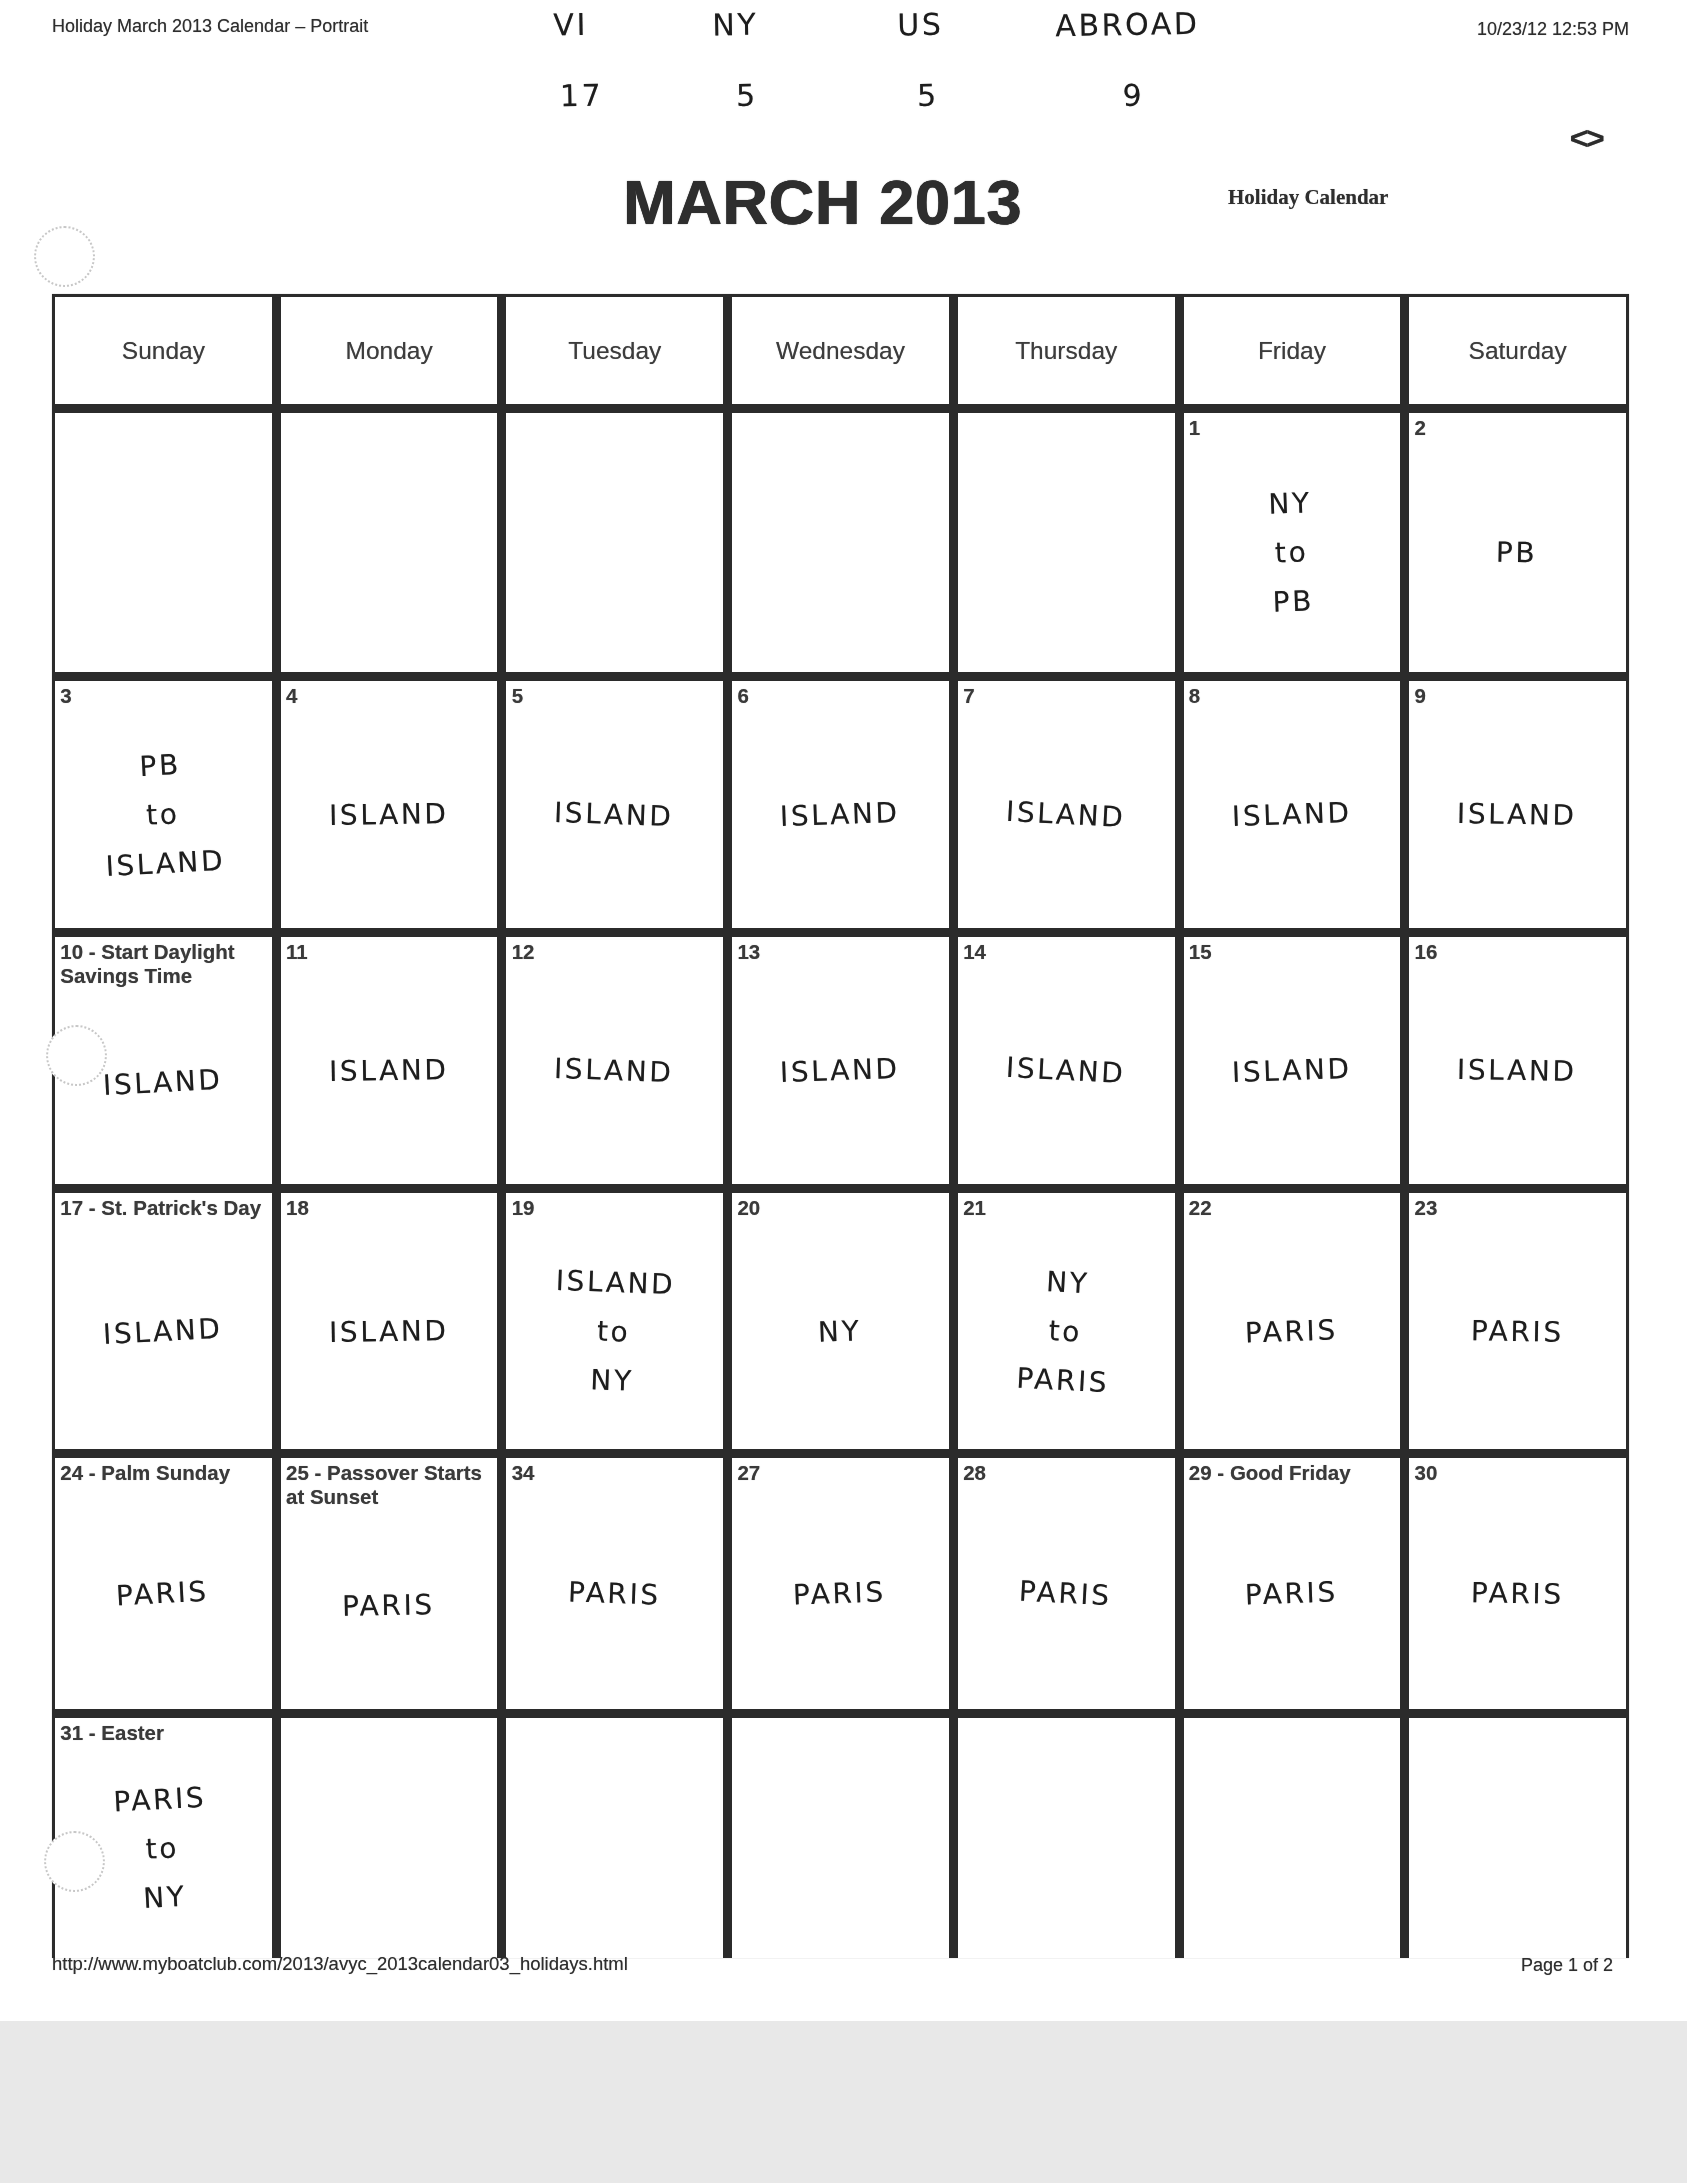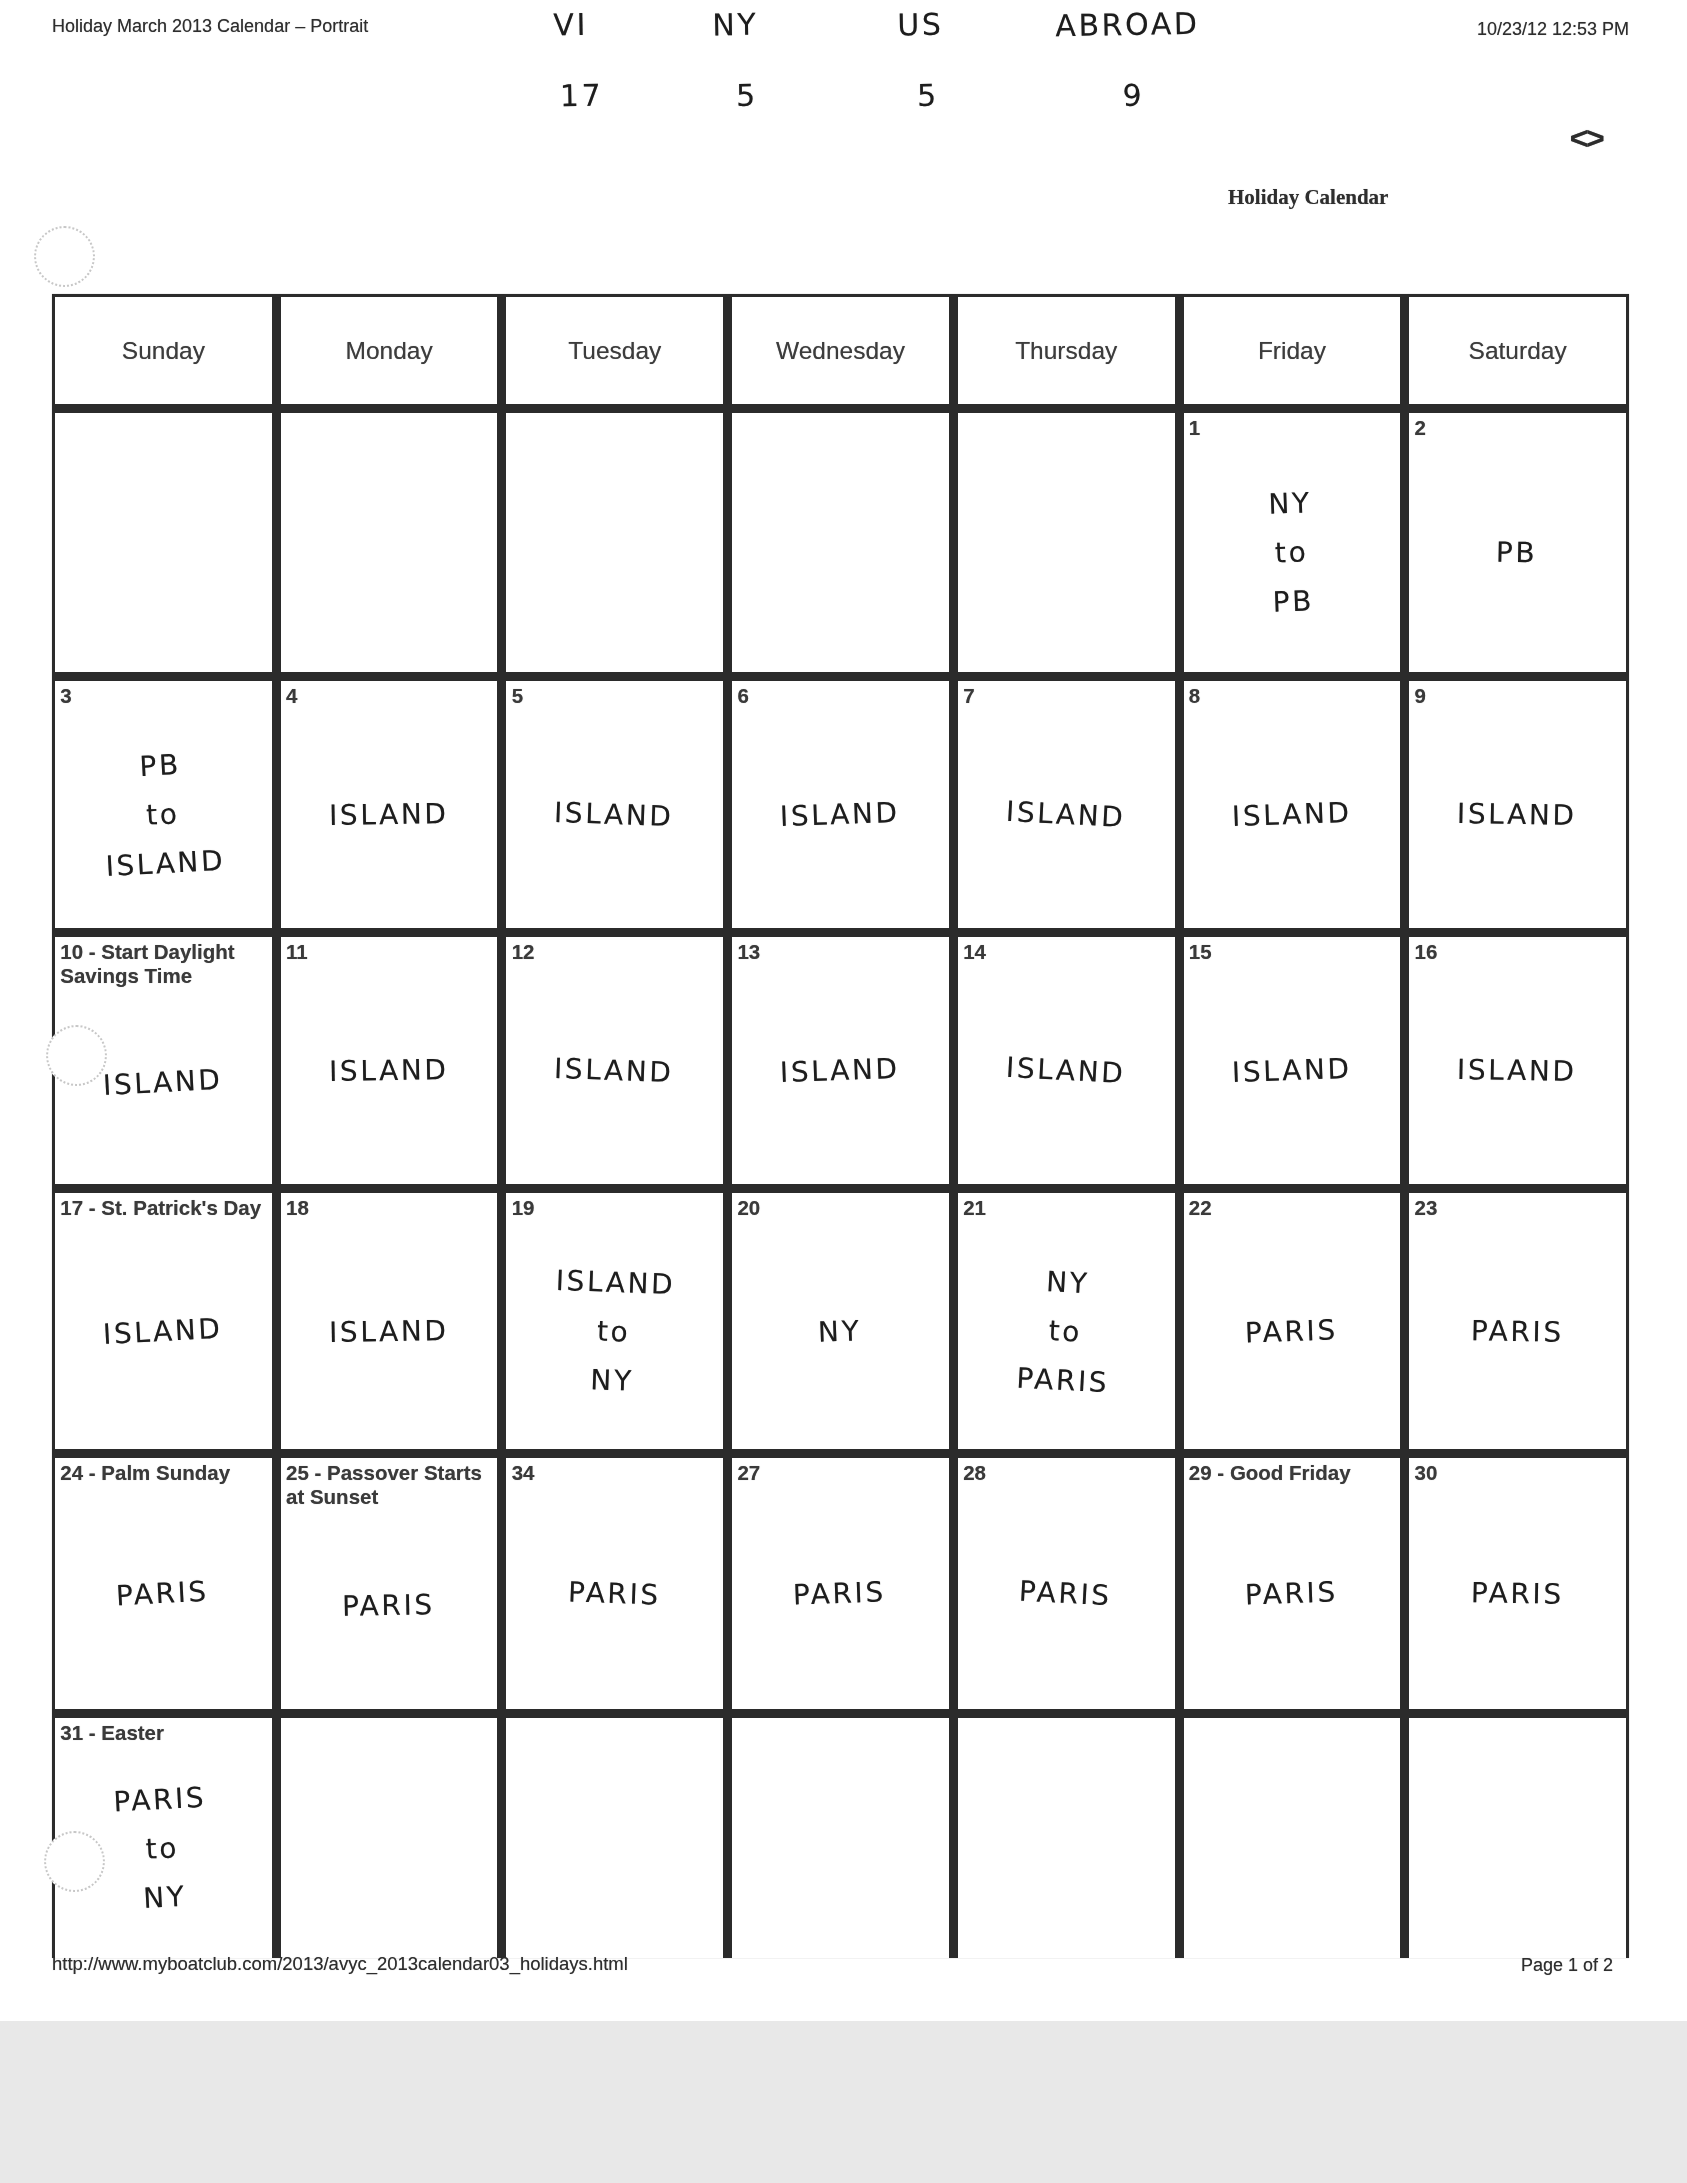--- a/index.html
+++ b/index.html
@@ -122,20 +122,21 @@
     <div class="tlabel">US</div>
     <div class="tvalue" style="margin-left:18.5px;">5</div>
   </div>
   <div class="abs hw tally" style="left:1056px;">
     <div class="tlabel">ABROAD</div>
     <div class="tvalue" style="margin-left:66px;">9</div>
   </div>
 
   <div class="abs nav-glyph">&lt;&gt;</div>
 
+  <div class="abs print main-title">MARCH 2013</div>
   <div class="abs print right-title">Holiday Calendar</div>
 
   <div class="abs grid">
     <div class="dayhead print">Sunday</div>
     <div class="dayhead print">Monday</div>
     <div class="dayhead print">Tuesday</div>
     <div class="dayhead print">Wednesday</div>
     <div class="dayhead print">Thursday</div>
     <div class="dayhead print">Friday</div>
     <div class="dayhead print">Saturday</div>

